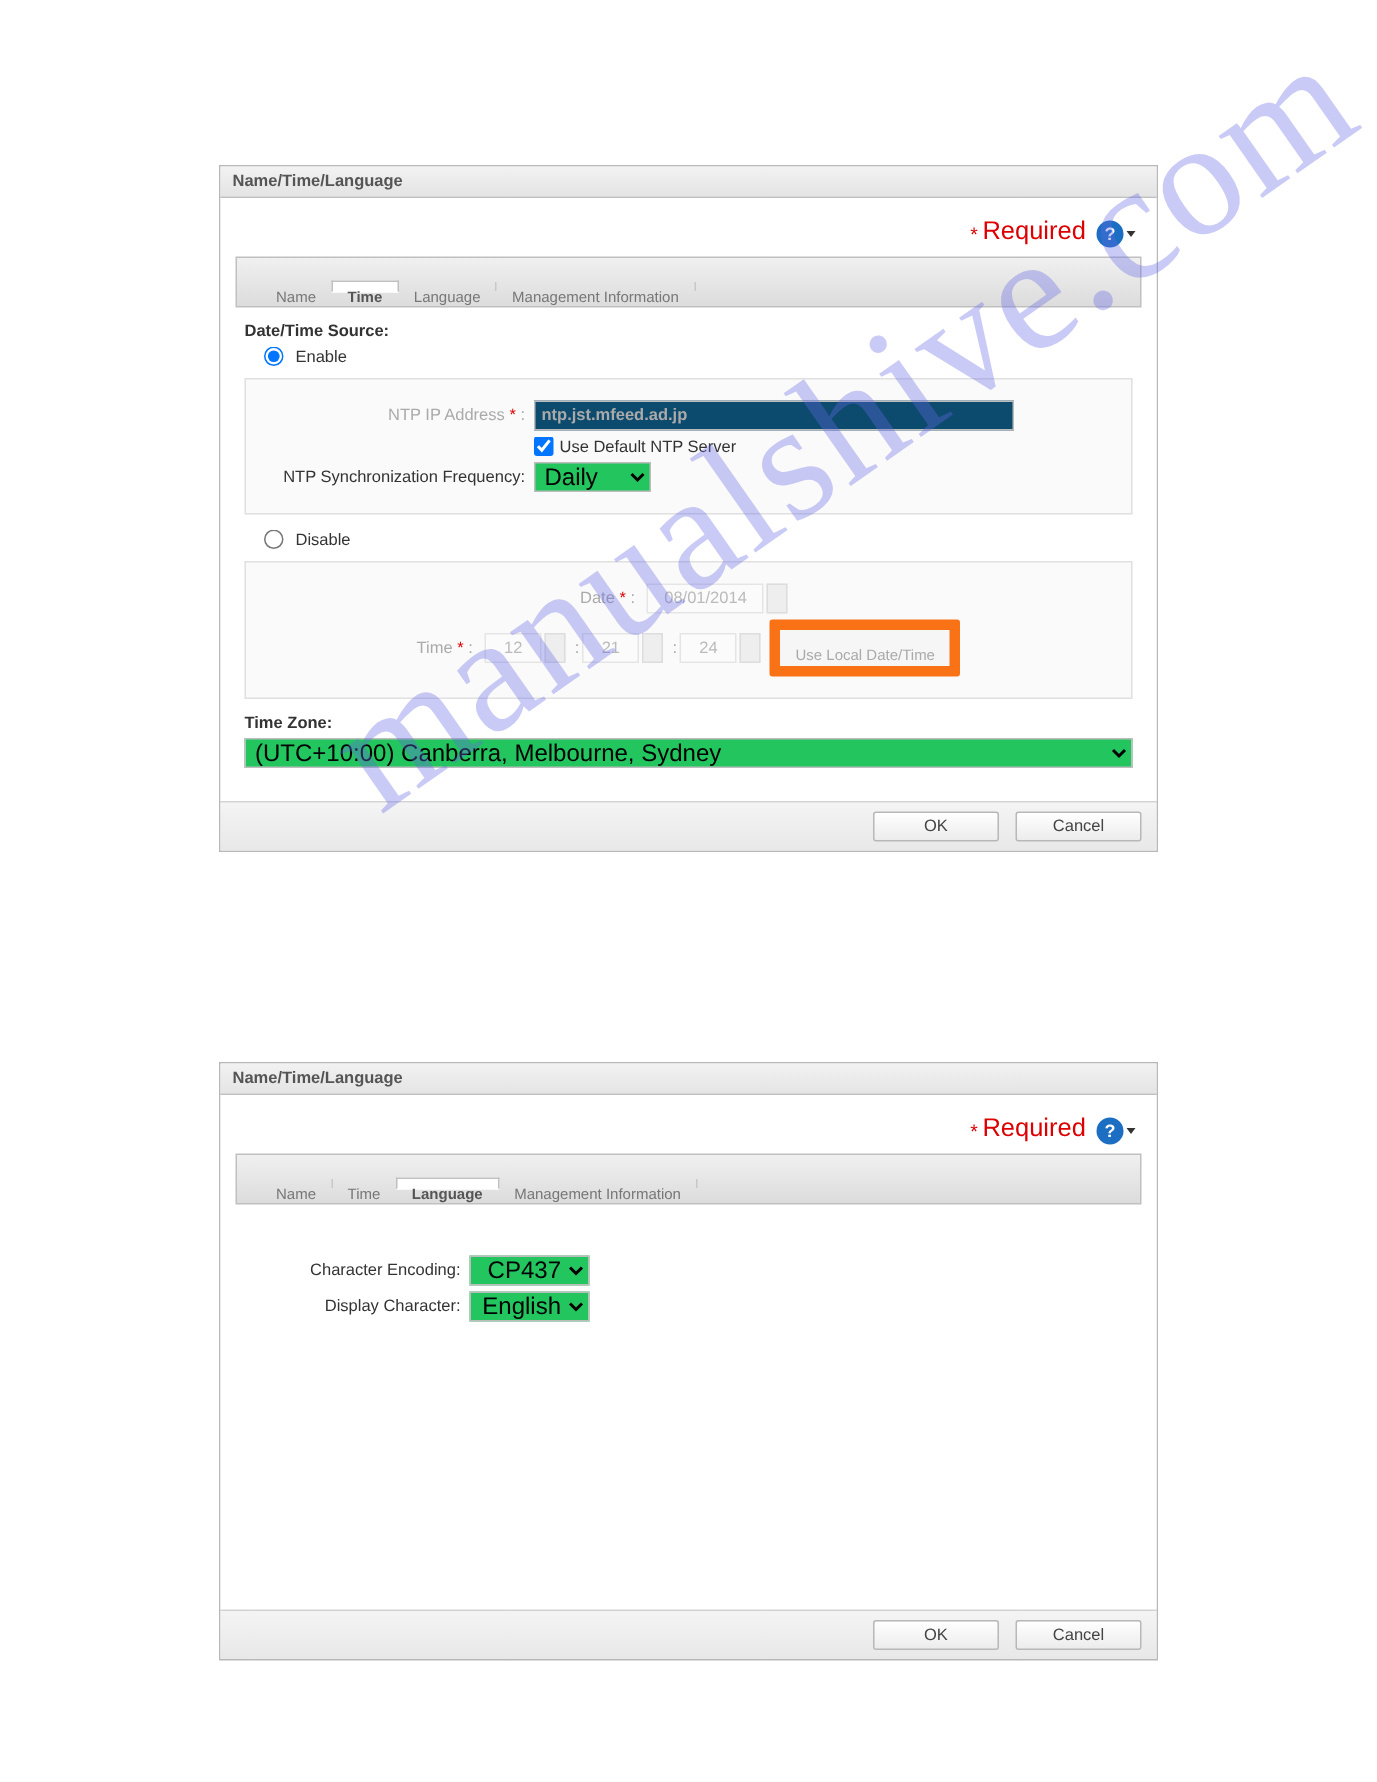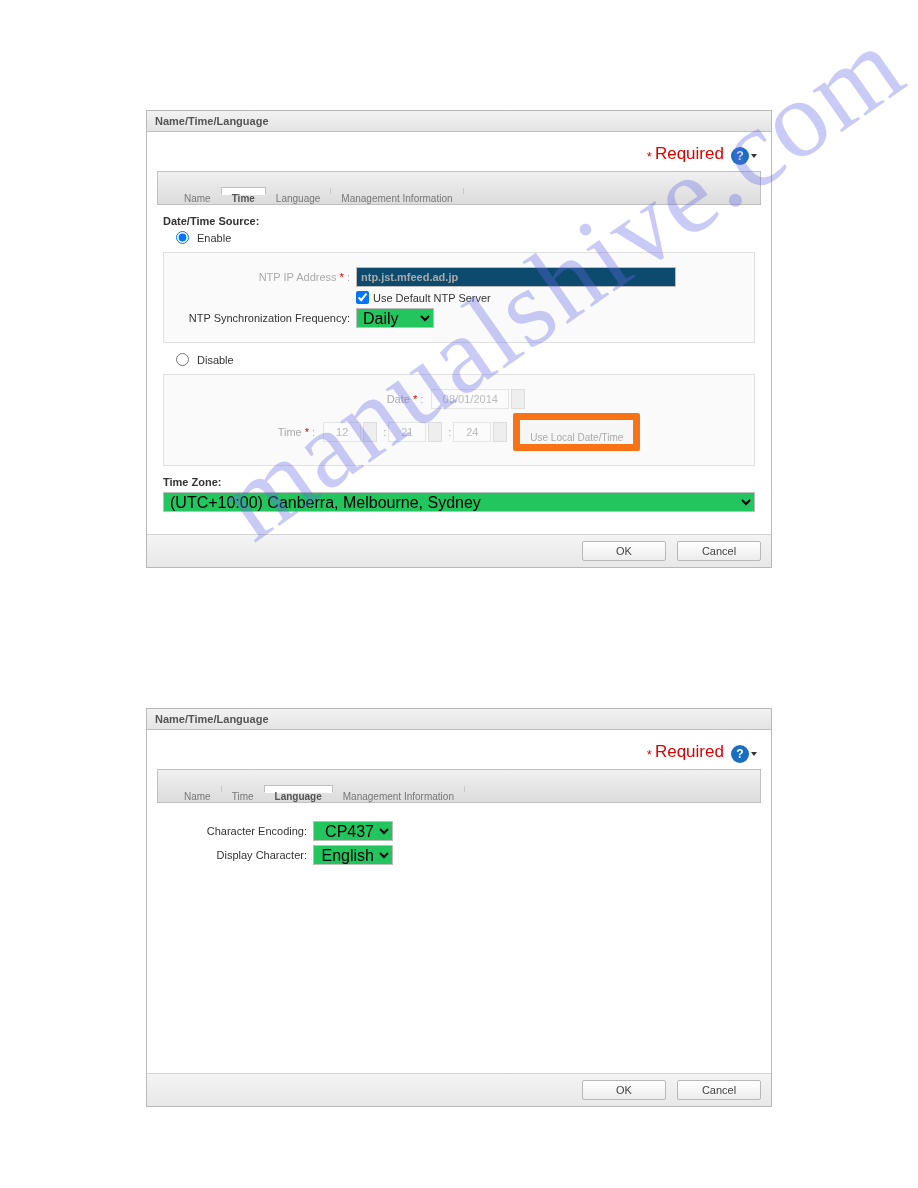--- a/index.html
+++ b/index.html
@@ -223,21 +223,21 @@
       </div>
 
       <div class="tabs">
         <div class="tab">Name</div>
         <div class="tab">Time</div>
         <div class="tab active">Language</div>
         <div class="tab">Management Information</div>
       </div>
 
       <div class="content" style="min-height:260px;">
-        <div class="frow" style="margin-top:8px;">
+        <div class="frow" style="margin-top:24px;">
           <div class="flabel" style="width:150px">Character Encoding:</div>
           <select class="sel med">
             <option>CP437</option>
           </select>
         </div>
         <div class="frow">
           <div class="flabel" style="width:150px">Display Character:</div>
           <select class="sel med">
             <option>English</option>
           </select>

